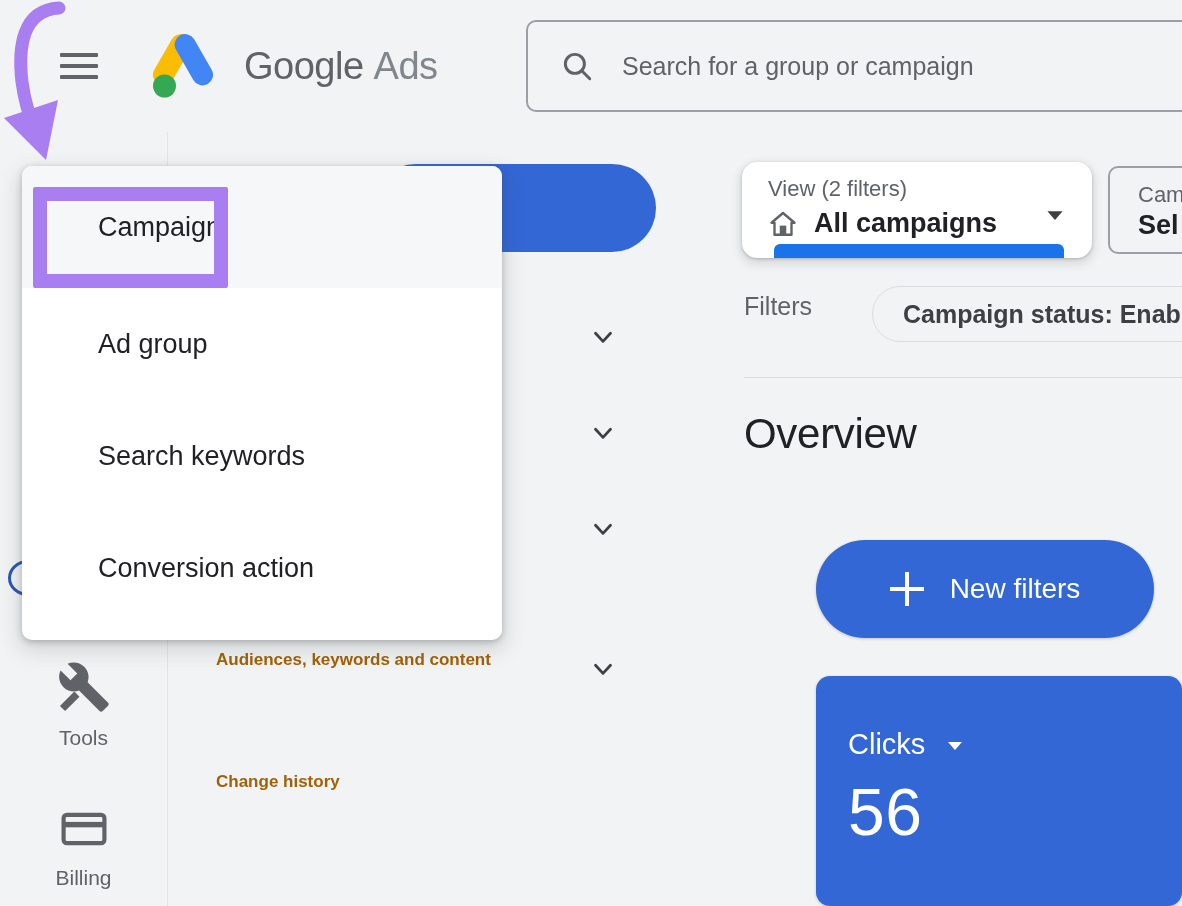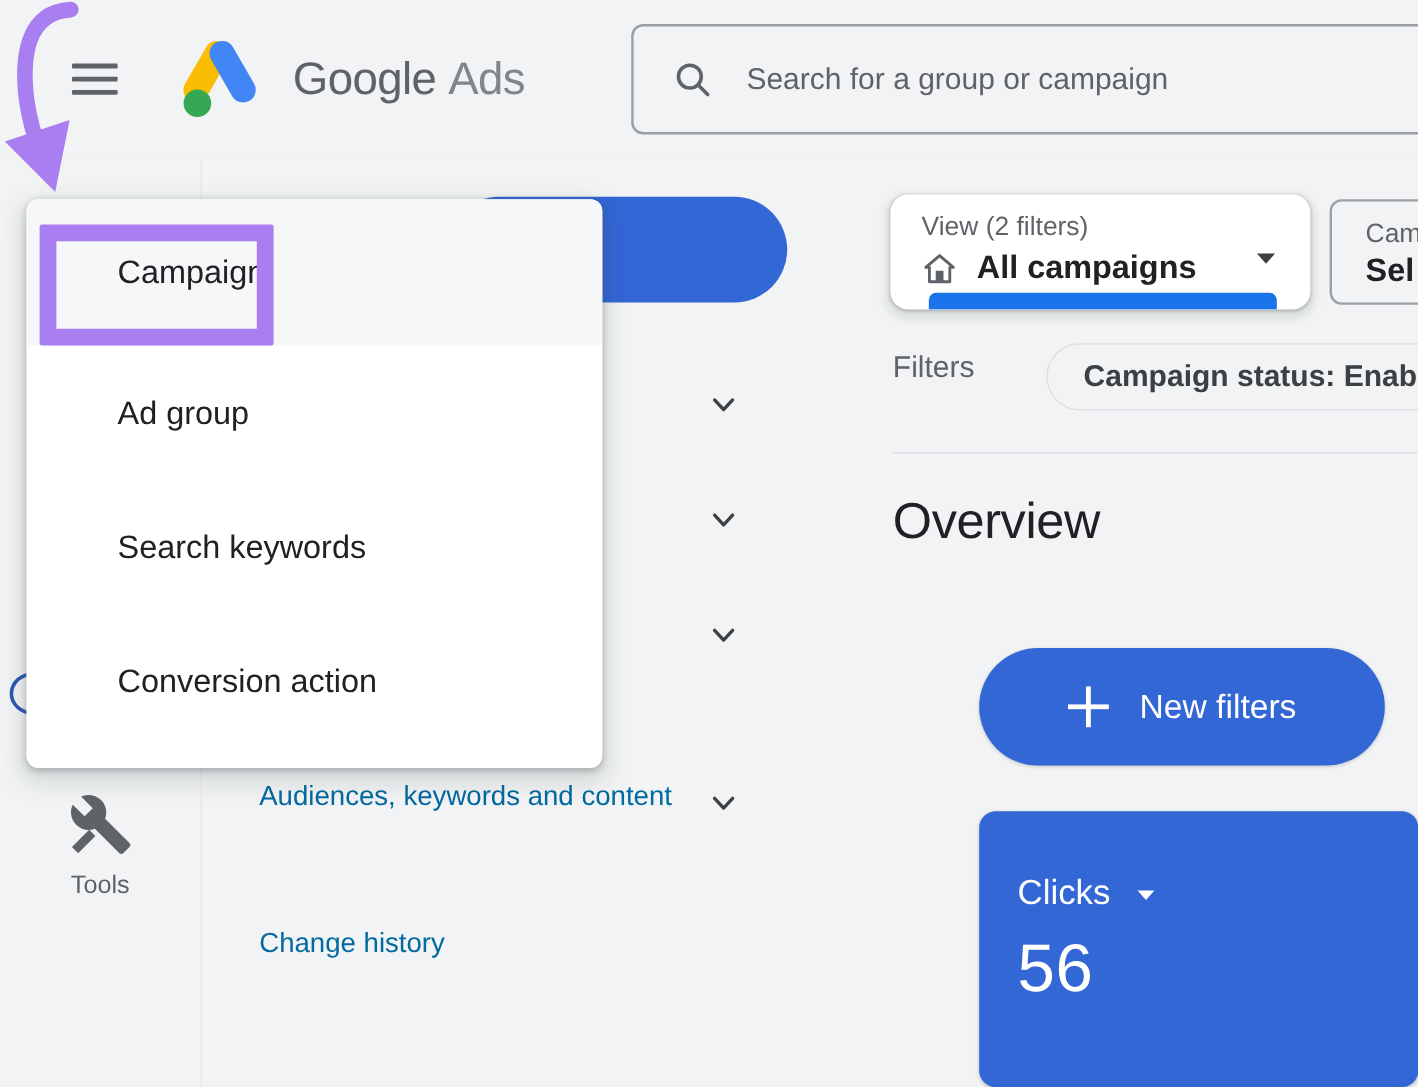--- a/index.html
+++ b/index.html
@@ -135,23 +135,23 @@
   .nav-row {
     position: absolute;
     left: 48px;
     width: 420px;
     display: flex;
     align-items: flex-start;
     justify-content: space-between;
     cursor: pointer;
   }
   .nav-row .nav-label {
-    font-size: 23px;
-    font-weight: normal;
-    color: #0369a1;
+    font-size: 17px;
+    font-weight: bold;
+    color: #a16207;
     line-height: 1.18;
     max-width: 350px;
   }
   .nav-row .chev { flex: none; margin-top: 4px; margin-right: 18px; }
   .nav-r1 { top: 186px; }
   .nav-r2 { top: 282px; }
   .nav-r3 { top: 378px; }
   .nav-r4 { top: 518px; }
   .nav-r5 { top: 640px; }
 
@@ -331,21 +331,21 @@
     align-items: center;
   }
   .clicks-card .cc-label {
     font-size: 29px;
     color: #ffffff;
   }
   .clicks-card .cc-caret { margin-left: 18px; }
   .clicks-card .cc-value {
     position: absolute;
     left: 32px; top: 98px;
-    font-size: 56px;
+    font-size: 66px;
     color: #ffffff;
     letter-spacing: 0.5px;
   }
 
   
   .dropdown {
     position: absolute;
     left: 22px; top: 166px;
     width: 480px;
     height: 474px;
@@ -434,20 +434,27 @@
     <div class="rail-ghost-circle"></div>
 
     <div class="rail-item rail-tools">
       <svg width="54" height="54" viewBox="0 0 24 24">
         <path fill="#5f6368" d="M22.7 19l-9.1-9.1c.9-2.3.4-5-1.5-6.9-2-2-5-2.4-7.4-1.3L9 6 6 9 1.6 4.7C.4 7.1.9 10.1 2.9 12.1c1.9 1.9 4.6 2.4 6.9 1.5l9.1 9.1c.4.4 1 .4 1.4 0l2.3-2.3c.5-.4.5-1.1.1-1.4z"></path>
         <path fill="#5f6368" d="M1.3 20.4l6.4-6.4 2.3 2.3-6.4 6.4z"></path>
       </svg>
       <div class="lbl">Tools</div>
     </div>
 
+    <div class="rail-item rail-billing">
+      <svg width="50" height="50" viewBox="0 0 24 24">
+        <rect x="2.2" y="5.2" width="19.6" height="13.6" rx="1.6" fill="none" stroke="#5f6368" stroke-width="2"></rect>
+        <rect x="2.2" y="8.6" width="19.6" height="2.6" fill="#5f6368"></rect>
+      </svg>
+      <div class="lbl">Billing</div>
+    </div>
   </div>
 
   <div class="navpanel">
 
     <div class="nav-row nav-r1">
       <div class="nav-label"></div>
       <svg class="chev" width="30" height="30" viewBox="0 0 24 24">
         <polyline points="6,9 12,15.5 18,9" fill="none" stroke="#3c4043" stroke-width="2.2" stroke-linecap="round" stroke-linejoin="round"></polyline>
       </svg>
     </div>

